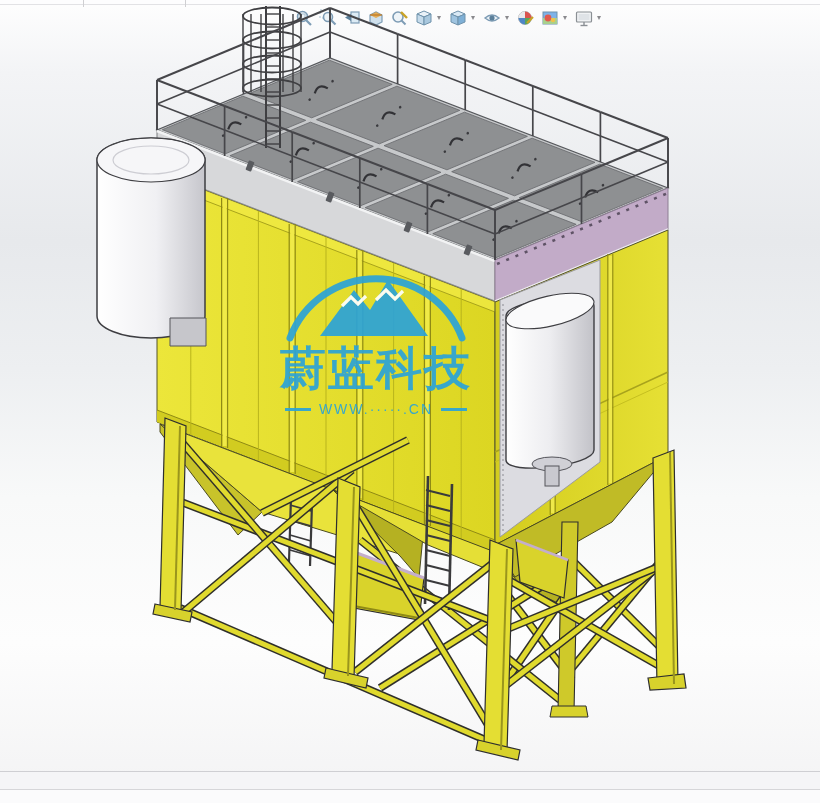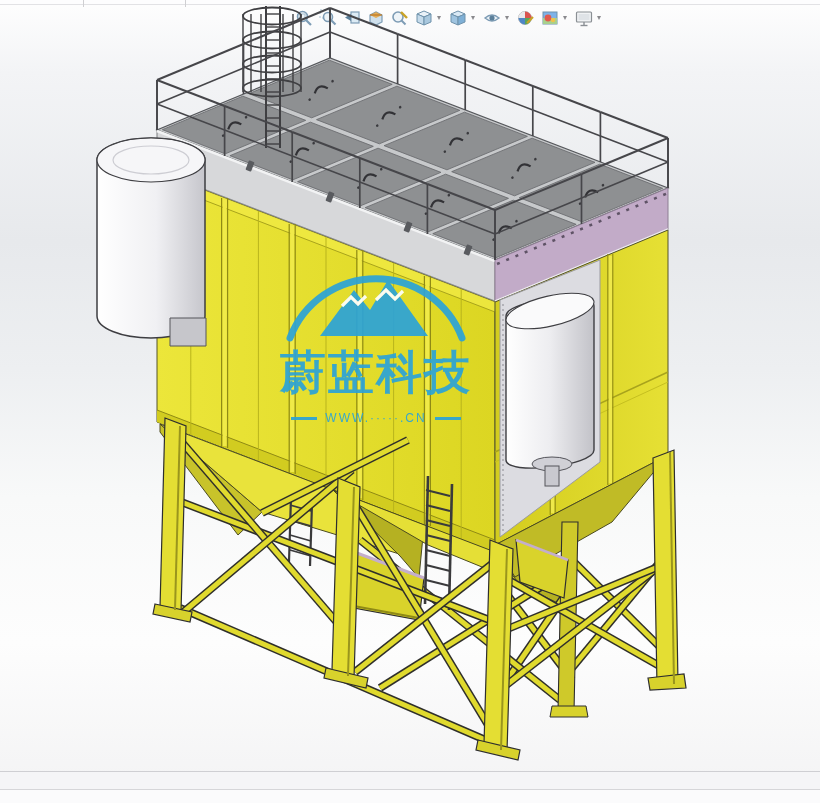--- a/index.html
+++ b/index.html
@@ -15,22 +15,22 @@
     background:linear-gradient(180deg,#fefefe 0%,#f3f4f6 9%,#e7e9ec 30%,#edeff1 46%,#f8f9f9 62%,#fdfdfd 80%,#f4f4f5 97%);
   }
   .top-strip{position:absolute;top:0;left:0;right:0;height:4px;background:#fdfdfe;}
   .top-line{position:absolute;top:4px;left:0;right:0;height:1px;background:#e2e2e5;}
   .tick{position:absolute;top:0;width:1px;height:7px;background:#cfcfd2;}
   .toolbar{position:absolute;top:7px;left:293px;display:flex;align-items:center;gap:3px;z-index:5;}
   .tb-btn{width:21px;height:21px;display:flex;align-items:center;justify-content:center;border-radius:2px;}
   .tb-arrow{font-size:8px;color:#8a8a8e;width:7px;display:inline-block;line-height:21px;}
   .scene{position:absolute;left:0;top:0;z-index:10;}
   .watermark{position:absolute;left:270px;top:258px;width:212px;text-align:center;z-index:20;opacity:.92;pointer-events:none;}
-  .wm-text{font-family:Liberation Sans, sans-serif;font-size:46px;font-weight:bold;color:var(--c-blue);letter-spacing:2px;white-space:nowrap;line-height:1.05;}
-  .wm-sub{margin-top:15px;font-size:12px;color:var(--c-blue);letter-spacing:2px;display:flex;align-items:center;justify-content:center;gap:8px;}
+  .wm-text{font-family:Liberation Mono, monospace;font-size:46px;font-weight:bold;color:var(--c-blue);letter-spacing:2px;white-space:nowrap;line-height:1.05;}
+  .wm-sub{margin-top:5px;font-size:14px;color:var(--c-blue);letter-spacing:2px;display:flex;align-items:center;justify-content:center;gap:8px;}
   .wm-sub .dash{display:inline-block;width:26px;height:0;border-top:3px solid var(--c-blue);}
   .statusbar{position:absolute;left:0;right:0;z-index:30;}
   .sl1{position:absolute;top:771px;left:0;right:0;height:1px;background:#cfcfd3;}
   .sband{position:absolute;top:772px;left:0;right:0;height:17px;background:#f5f5f7;}
   .sl2{position:absolute;top:789px;left:0;right:0;height:1px;background:#d6d6d9;}
   .sbottom{position:absolute;top:790px;left:0;right:0;height:13px;background:#fbfbfc;}
 </style>
 </head>
 <body>
 

